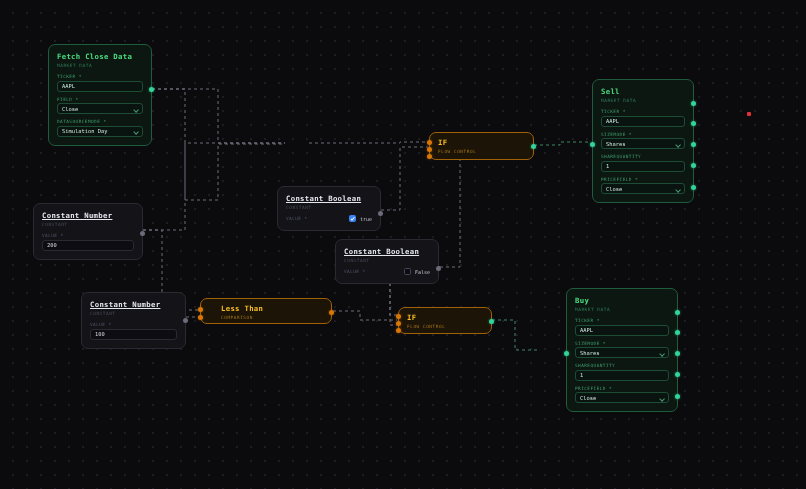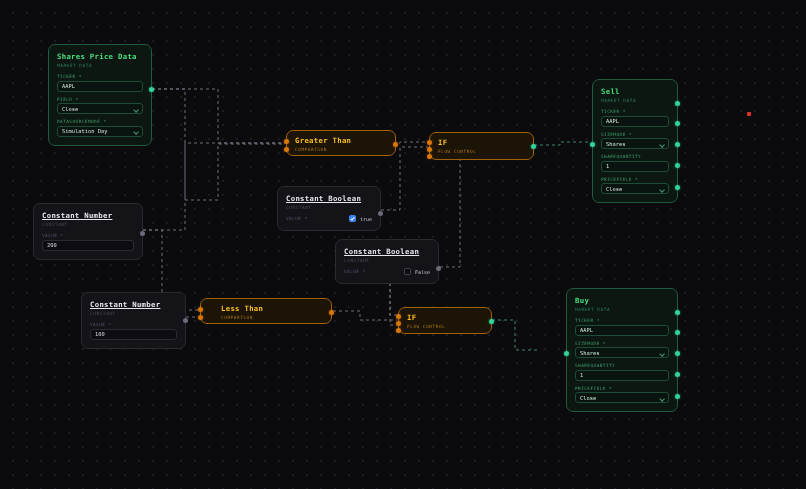--- a/index.html
+++ b/index.html
@@ -96,21 +96,21 @@
       <path d="M440,267 L390,267 L390,315 L397,315"></path>
       <path d="M440,267 L390,267 L390,325 L397,325"></path>
     </g>
     <g fill="none" stroke="#3d8a63" stroke-width="1" stroke-dasharray="3,3">
       <path d="M534,145 L560,145 L560,142 L590,142"></path>
       <path d="M492,320 L515,320 L515,350 L537,350"></path>
     </g>
   </svg>
 
   <div class="node green" style="left:48px; top:44px; width:104px;">
-    <div class="title">Shares Price Data</div>
+    <div class="title">Fetch Close Data</div>
     <div class="subtitle">MARKET DATA</div>
     <div class="flabel">TICKER *</div>
     <div class="field">AAPL</div>
     <div class="flabel">FIELD *</div>
     <div class="field select">Close</div>
     <div class="flabel">DATASOURCEMODE *</div>
     <div class="field select">Simulation Day</div>
     <div class="port r" style="top:42px;"></div>
   </div>
 
@@ -149,27 +149,20 @@
     <div class="bool-row">
       <span class="flabel" style="margin:0;">VALUE *</span>
       <span class="bool-wrap">
         <span class="checkbox"></span>
         <span class="bool-label">False</span>
       </span>
     </div>
     <div class="port grey r" style="top:26px;"></div>
   </div>
 
-  <div class="node amber" style="left:286px; top:130px; width:110px; height:26px; padding:5px 8px;">
-    <div class="title">Greater Than</div>
-    <div class="subtitle">COMPARISON</div>
-    <div class="port amber l" style="top:8px;"></div>
-    <div class="port amber l" style="top:16px;"></div>
-    <div class="port amber r" style="top:11px;"></div>
-  </div>
 
   <div class="node amber" style="left:200px; top:298px; width:132px; height:26px; padding:5px 20px;">
     <div class="title">Less Than</div>
     <div class="subtitle">COMPARISON</div>
     <div class="port amber l" style="top:8px;"></div>
     <div class="port amber l" style="top:16px;"></div>
     <div class="port amber r" style="top:11px;"></div>
   </div>
 
   <div class="node amber" style="left:429px; top:132px; width:105px; height:28px; padding:5px 8px;">
@@ -183,21 +176,21 @@
 
   <div class="node amber" style="left:398px; top:307px; width:94px; height:27px; padding:5px 8px;">
     <div class="title">IF</div>
     <div class="subtitle">FLOW CONTROL</div>
     <div class="port amber l" style="top:6px;"></div>
     <div class="port amber l" style="top:13px;"></div>
     <div class="port amber l" style="top:20px;"></div>
     <div class="port r" style="top:11px;"></div>
   </div>
 
-  <div class="node green" style="left:592px; top:79px; width:86px;">
+  <div class="node green" style="left:592px; top:79px; width:102px;">
     <div class="title">Sell</div>
     <div class="subtitle">MARKET DATA</div>
     <div class="flabel">TICKER *</div>
     <div class="field">AAPL</div>
     <div class="flabel">SIZEMODE *</div>
     <div class="field select">Shares</div>
     <div class="flabel">SHAREQUANTITY</div>
     <div class="field">1</div>
     <div class="flabel">PRICEFIELD *</div>
     <div class="field select">Close</div>

